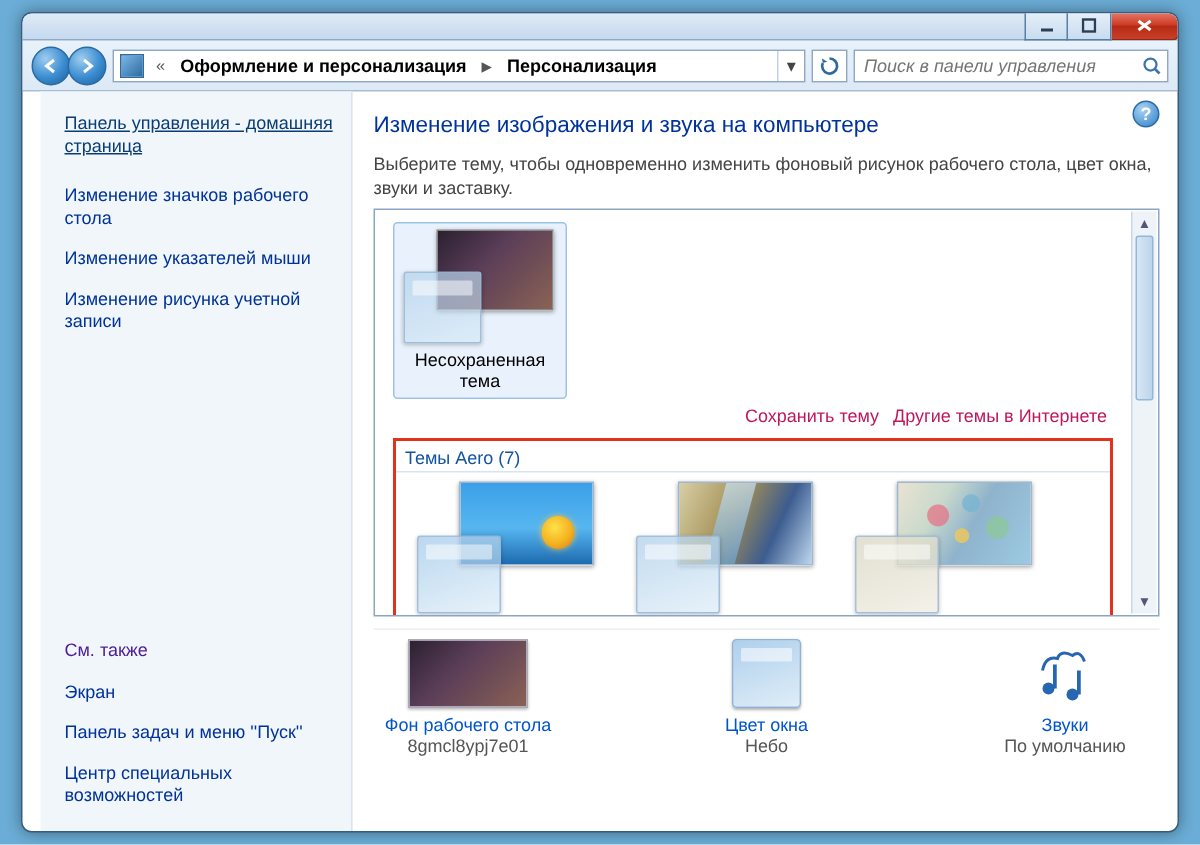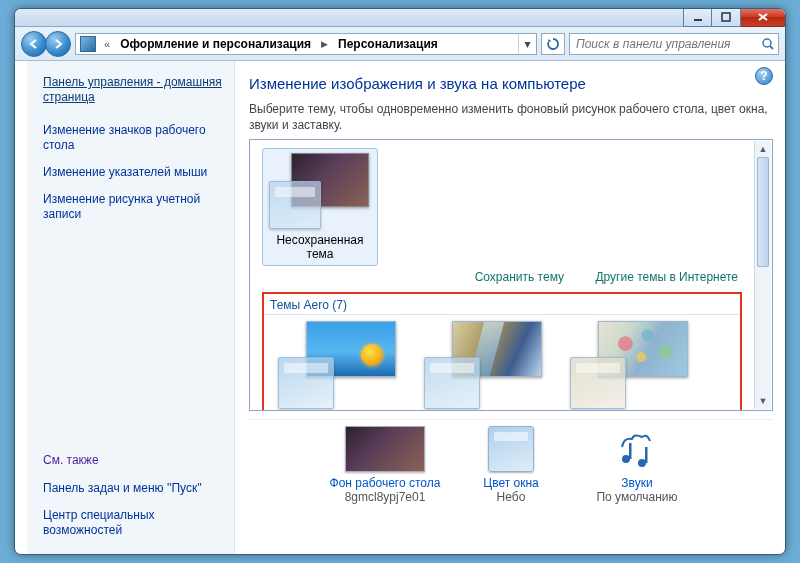--- a/index.html
+++ b/index.html
@@ -291,23 +291,23 @@
     padding: 4px 2px 4px 2px;
     width:116px;
   }
   .theme-selected .theme-label { color:#000; }
   .theme-links {
     text-align:right;
     padding: 4px 24px 6px 0;
     font-size: 12px;
   }
   .theme-links a {
-    color:#0f766e;
+    color:#be185d;
     text-decoration:none;
-    margin-left: 28px;
+    margin-left: 6px;
     cursor:pointer;
   }
   .aero-section {
     margin-top: 2px;
     padding-right: 20px;
   }
   .aero-redbox {
     border: 2px solid #e2321e;
     padding: 2px 0 4px 0;
   }
@@ -387,21 +387,21 @@
     background:
       radial-gradient(circle at 30% 40%, rgba(230,110,130,.7) 0 10%, transparent 11%),
       radial-gradient(circle at 55% 25%, rgba(120,180,210,.8) 0 9%, transparent 10%),
       radial-gradient(circle at 75% 55%, rgba(140,200,150,.7) 0 10%, transparent 11%),
       radial-gradient(circle at 48% 65%, rgba(240,200,90,.8) 0 8%, transparent 9%);
   }
   .aero-3 .aero-glass { background: linear-gradient(160deg, rgba(220,218,200,.85), rgba(235,232,218,.6)); }
   
   .bottom-row {
     display:flex;
-    justify-content: center;
+    justify-content: space-between;
     padding: 6px 0 4px 0;
     border-top: 1px solid #eee;
     margin-top: 8px;
   }
   .bottom-item {
     width: 126px;
     text-align:center;
   }
   .bottom-thumb {
     width: 80px; height: 46px;
@@ -497,20 +497,21 @@
 
   <div class="body-region">
 
     <div class="sidebar">
       <div class="cp-home">Панель управления - домашняя страница</div>
       <div class="side-link">Изменение значков рабочего стола</div>
       <div class="side-link">Изменение указателей мыши</div>
       <div class="side-link">Изменение рисунка учетной записи</div>
       <div class="side-spacer"></div>
       <div class="seealso-head">См. также</div>
+      <div class="side-link">Экран</div>
       <div class="side-link">Панель задач и меню ''Пуск''</div>
       <div class="side-link">Центр специальных возможностей</div>
     </div>
 
     <div class="content">
       <div class="help-icon">?</div>
 
       <div class="page-title">Изменение изображения и звука на компьютере</div>
       <div class="page-desc">Выберите тему, чтобы одновременно изменить фоновый рисунок рабочего стола, цвет окна, звуки и заставку.</div>
 

